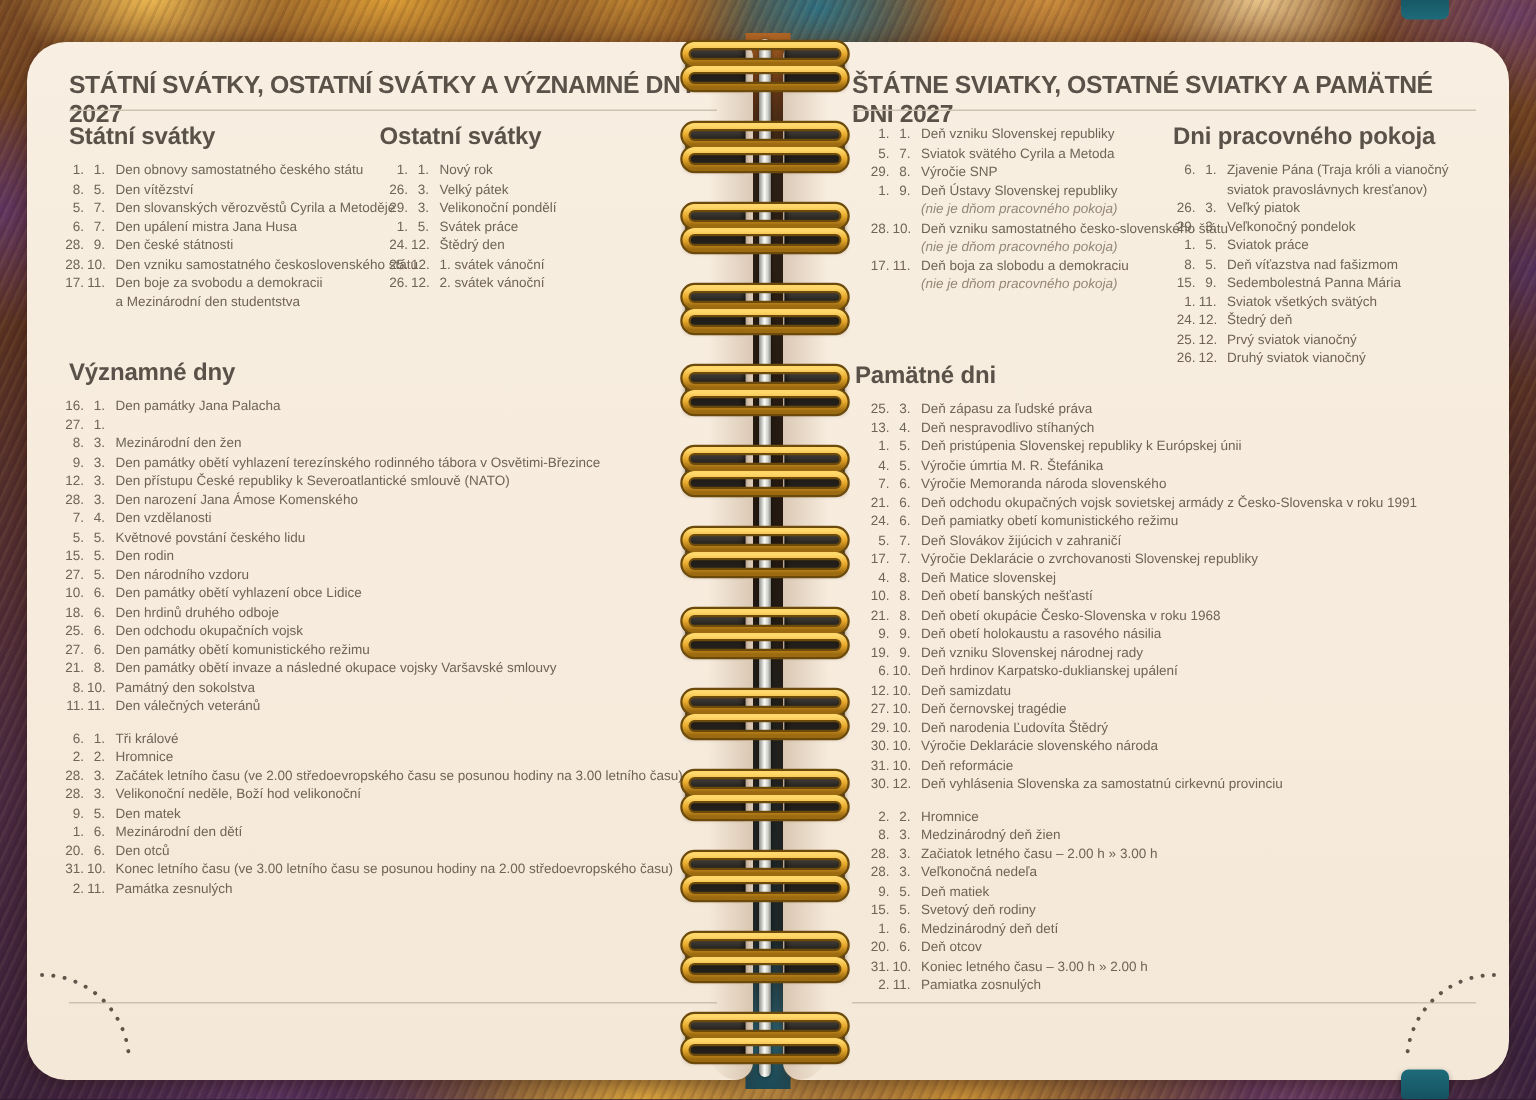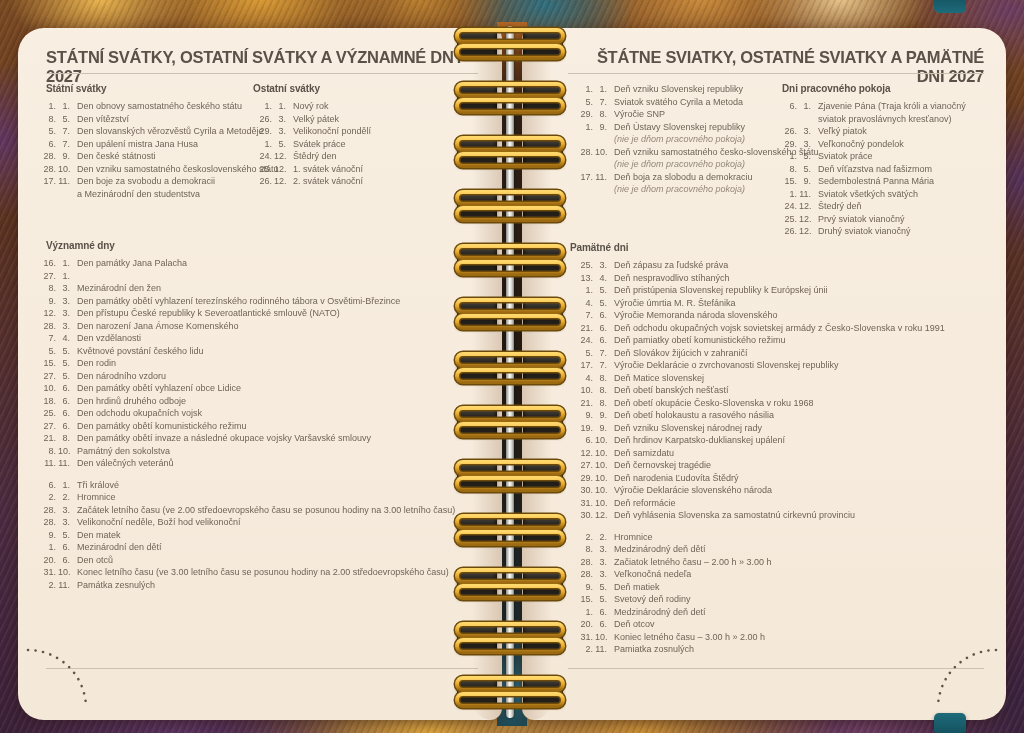--- a/index.html
+++ b/index.html
@@ -30,27 +30,27 @@
     background:linear-gradient(180deg,var(--paper,#f8eee1),#f6ebdc 60%,#f4e8d8);
     box-shadow:0 3px 12px rgba(40,20,10,.40);color:var(--text,#6f6457);}
   .page.left{left:18px;border-radius:26px 10px 12px 26px;}
   .page.right{left:522px;border-radius:10px 26px 26px 12px;}
   .page.left::after{content:'';position:absolute;top:0;right:0;bottom:0;width:30px;border-radius:inherit;
     background:linear-gradient(to right, rgba(140,90,40,0), rgba(120,75,35,.22));}
   .page.right::after{content:'';position:absolute;top:0;left:0;bottom:0;width:30px;border-radius:inherit;
     background:linear-gradient(to left, rgba(140,90,40,0), rgba(120,75,35,.22));}
   .title{position:absolute;top:20px;font-size:16.5px;font-weight:700;letter-spacing:-.3px;color:var(--heading,#5a5148);}
   .page.left .title{left:28px;right:24px;}
-  .page.right .title{left:46px;right:22px;text-align:right;}
+  .page.right .title{left:46px;right:22px;text-align:left;}
   .rule{position:absolute;height:1px;background:var(--rule,#cdc2b2);}
   .page.left .rule{left:28px;right:24px;}
   .page.right .rule{left:46px;right:22px;}
   .rule.rt{top:45px}.rule.rb{top:640px}
   .sec{position:absolute;}
-  .sec .h{font-size:10px;font-weight:700;color:var(--heading,#5a5148);margin:0 0 6px 0;letter-spacing:-.1px;}
+  .sec .h{font-size:16px;font-weight:700;color:var(--heading,#5a5148);margin:0 0 6px 0;letter-spacing:-.1px;}
   .row{display:flex;line-height:12.5px;font-size:9px;white-space:nowrap;}
   .d{width:28px;text-align:right;flex:none;}
   .m{width:12px;margin-left:2px;text-align:right;flex:none;}
   .t{margin-left:7px;}
   .note{font-style:italic;color:var(--note,#948878);}
   .gap{height:9px;}
   #l-col1{top:55px;left:28px}   #l-col1 .rows{margin-left:-18px}
   #l-col2{top:55px;left:235px}  #l-col2 .rows{margin-left:-9px}
   #l-block{top:212px;left:28px} #l-block .rows{margin-left:-18px}
   #r-col1{top:55px;left:48px}   #r-col1 .rows{margin-left:-5px}
@@ -515,21 +515,21 @@
       <div class="gap"></div>
       <div class="rows">
           <div class="row">
             <span class="d">2.</span>
             <span class="m">2.</span>
             <span class="t">Hromnice</span>
           </div>
           <div class="row">
             <span class="d">8.</span>
             <span class="m">3.</span>
-            <span class="t">Medzinárodný deň dětí</span>
+            <span class="t">Medzinárodný deň žien</span>
           </div>
           <div class="row">
             <span class="d">28.</span>
             <span class="m">3.</span>
             <span class="t">Začiatok letného času – 2.00 h » 3.00 h</span>
           </div>
           <div class="row">
             <span class="d">28.</span>
             <span class="m">3.</span>
             <span class="t">Veľkonočná nedeľa</span>

